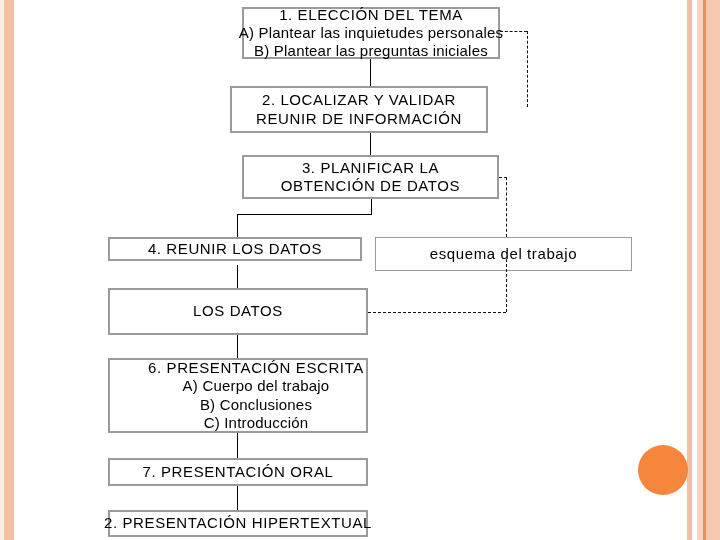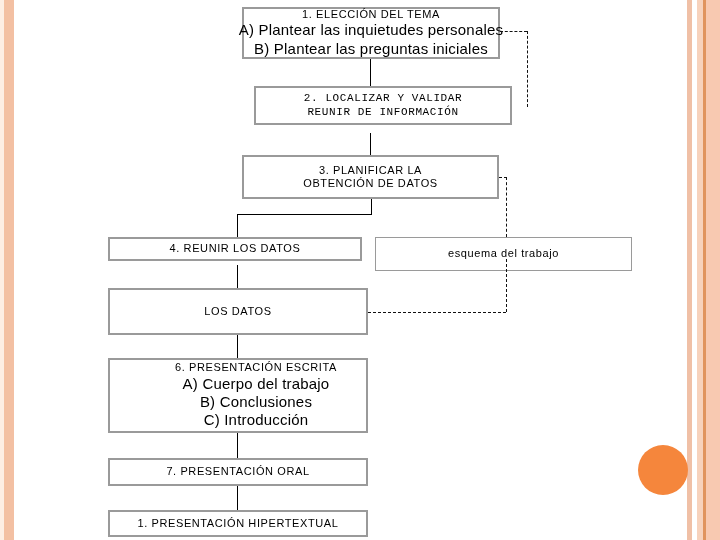--- a/index.html
+++ b/index.html
@@ -21,24 +21,24 @@
   .circle{
     position:absolute;left:638px;top:445px;width:50px;height:50px;
     border-radius:50%;background:#f5863c;
   }
   
   .fbox{
     position:absolute;background:#fff;border:2px solid #9a9a9a;
     display:flex;flex-direction:column;align-items:center;justify-content:center;
     text-align:center;box-sizing:border-box;line-height:1.22;
   }
-  .t{font-size:11px;letter-spacing:0.6px;font-weight:400;white-space:nowrap;}
+  .t{font-size:15px;letter-spacing:0.6px;font-weight:400;white-space:nowrap;}
   .s{font-size:15px;letter-spacing:0.2px;white-space:nowrap;}
   .box1{left:242px;top:7px;width:258px;height:52px;}
-  .box2{left:254px;top:86px;width:258px;height:39px;font-family:Liberation Mono, monospace;}
+  .box2{left:230px;top:86px;width:258px;height:47px;}
   .box3{left:242px;top:155px;width:257px;height:44px;text-align:center;}
   .box4{left:108px;top:237px;width:254px;height:24px;}
   .boxEsq{left:375px;top:237px;width:257px;height:34px;border-width:1px;}
   .box5{left:108px;top:288px;width:260px;height:47px;}
   .box6{left:108px;top:358px;width:260px;height:75px;padding-left:36px;}
   .box7{left:108px;top:458px;width:260px;height:28px;align-items:center;}
   .box8{left:108px;top:510px;width:260px;height:27px;}
   
   .cv{position:absolute;width:0;border-left:1px solid #000;}
   .ch{position:absolute;height:0;border-top:1px solid #000;}
@@ -90,21 +90,21 @@
   <div class="s">A) Cuerpo del trabajo</div>
   <div class="s">B) Conclusiones</div>
   <div class="s">C) Introducción</div>
 </div>
 
 <div class="fbox box7">
   <div class="t">7. PRESENTACIÓN ORAL</div>
 </div>
 
 <div class="fbox box8">
-  <div class="t">1. PRESENTACIÓN HIPERTEXTUAL</div>
+  <div class="t">2. PRESENTACIÓN HIPERTEXTUAL</div>
 </div>
 
 <div class="cv" style="left:370px;top:59px;height:27px;"></div>
 <div class="cv" style="left:370px;top:133px;height:22px;"></div>
 <div class="cv" style="left:371px;top:199px;height:15px;"></div>
 <div class="ch" style="left:237px;top:214px;width:135px;"></div>
 <div class="cv" style="left:237px;top:214px;height:23px;"></div>
 <div class="cv" style="left:237px;top:265px;height:23px;"></div>
 <div class="cv" style="left:237px;top:335px;height:23px;"></div>
 <div class="cv" style="left:237px;top:433px;height:25px;"></div>

